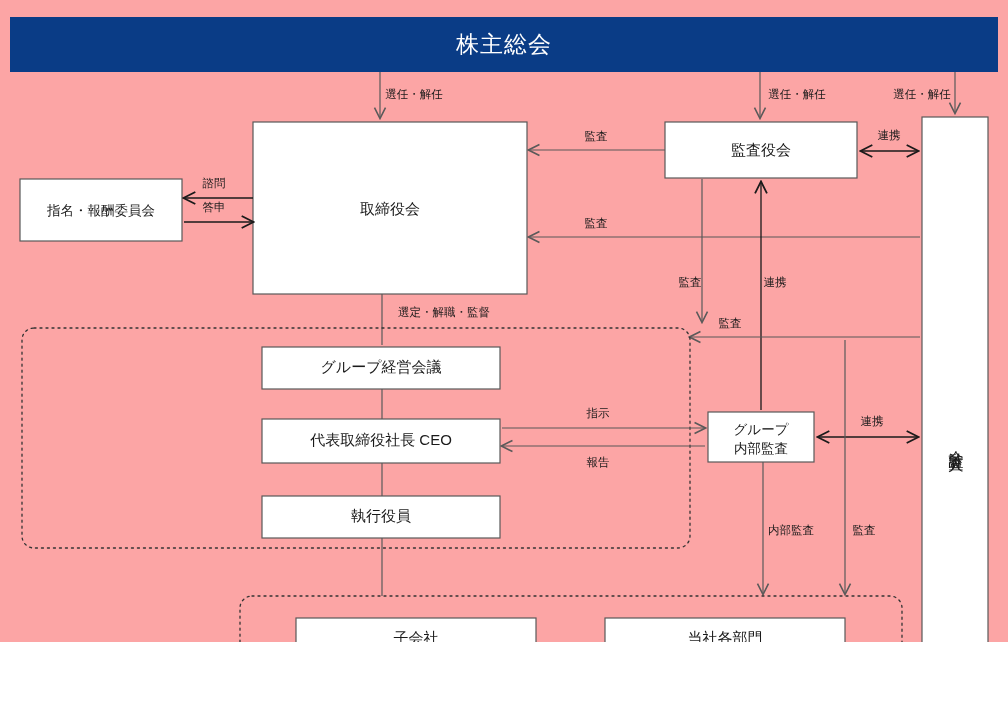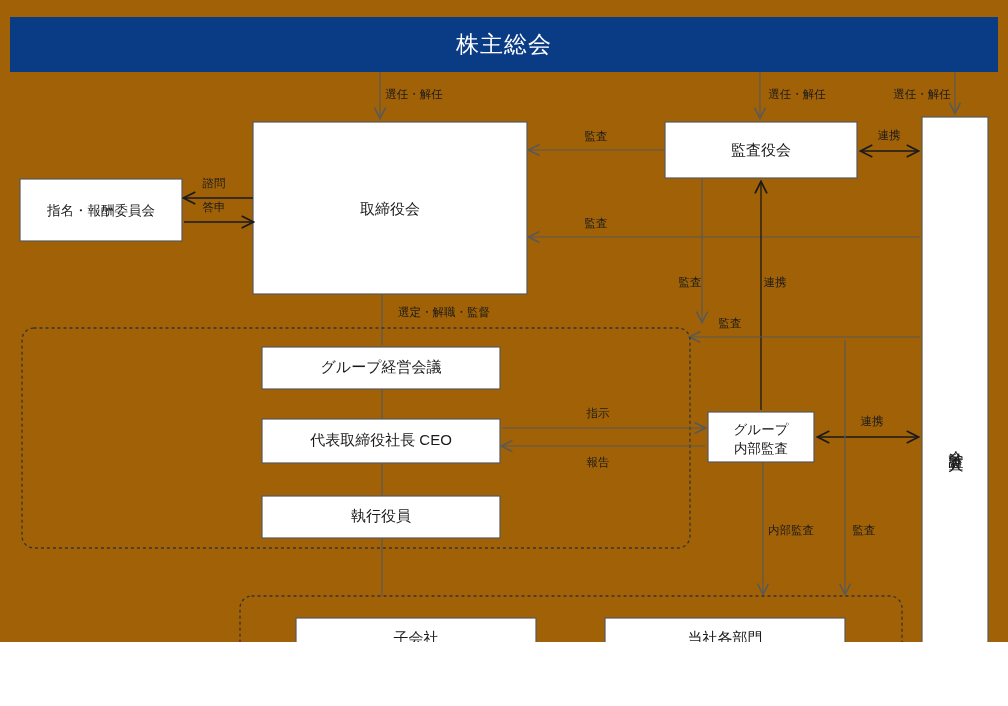--- a/index.html
+++ b/index.html
@@ -7,21 +7,21 @@
     padding: 0;
     background: #ffffff;
   }
   body {
     font-family: "Liberation Sans", "DejaVu Sans", sans-serif;
   }
   #diagram-root {
     position: relative;
     width: 1008px;
     height: 642px;
-    background: #a16207;
+    background: #fca5a5;
     overflow: hidden;
   }
   svg#gov-svg {
     position: absolute;
     top: 0;
     left: 0;
     width: 1008px;
     height: 706px;
   }
   .node-box {

